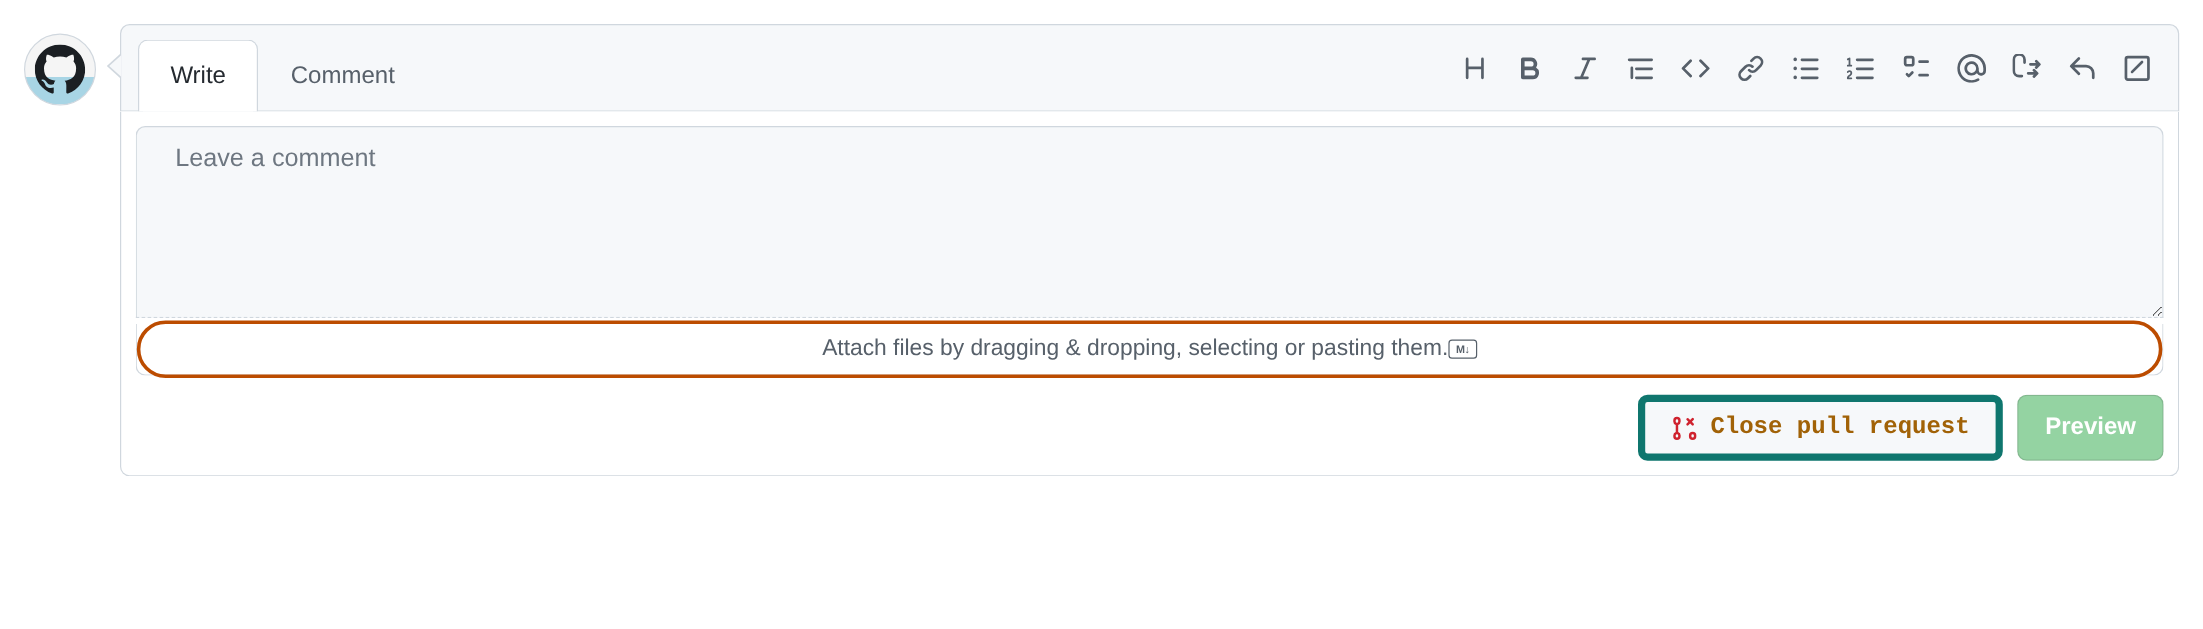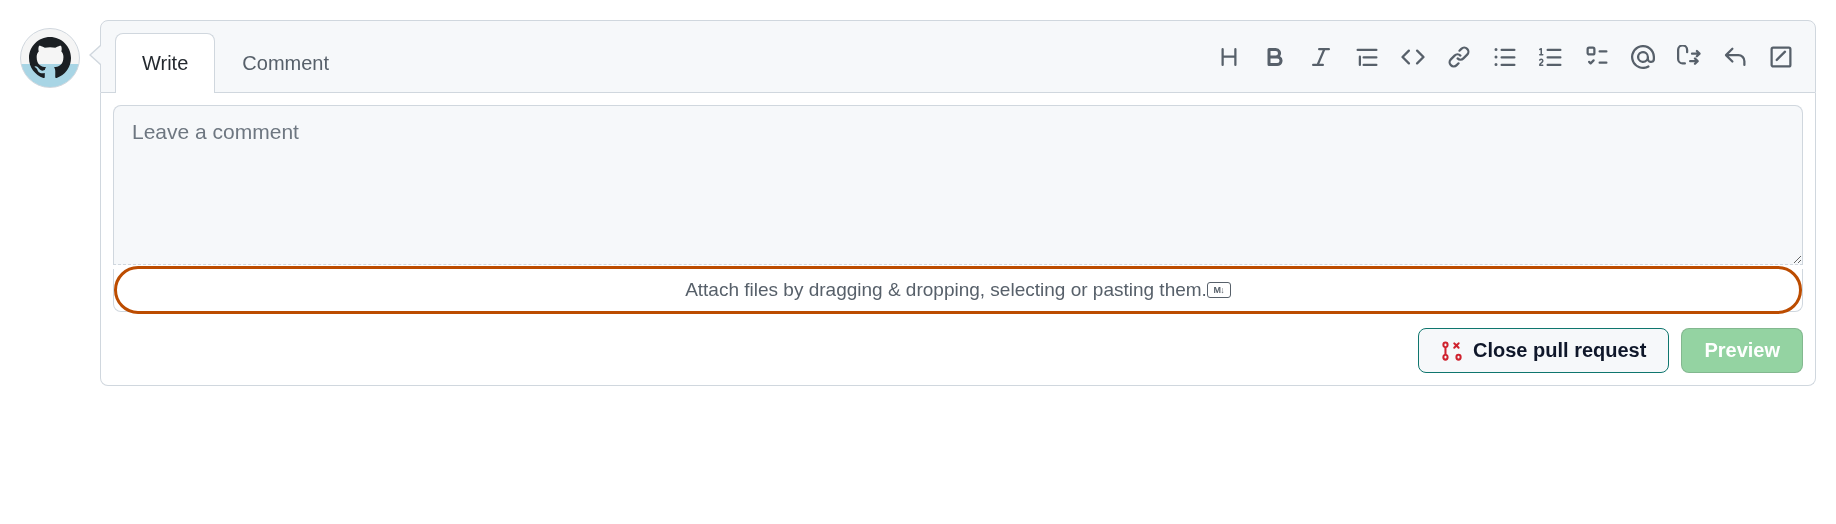--- a/index.html
+++ b/index.html
@@ -114,21 +114,21 @@
       position: relative;
     }
     .comment-textarea {
       width: 100%;
       min-height: 160px;
       border: 1px solid #d0d7de;
       border-top-left-radius: 8px;
       border-top-right-radius: 8px;
       border-bottom: 1px dashed #d0d7de;
       background: #f6f8fa;
-      padding: 14px 18px;
+      padding: 14px 32px;
       font-size: 21px;
       font-family: inherit;
       resize: vertical;
       color: #24292f;
       outline: none;
     }
     .comment-textarea::placeholder { color: #6e7781; }
     .attach-bar {
       border: 1px solid #d0d7de;
       border-top: none;
@@ -174,22 +174,23 @@
       font-size: 20px;
       font-weight: 600;
       border-radius: 8px;
       cursor: pointer;
       display: flex;
       align-items: center;
       gap: 10px;
     }
     .btn-default {
       background: #f6f8fa;
-      border: 1px solid #0f766e;
-      color: #0f172a;
+      border: 6px solid #0f766e;
+      color: #a16207;
+      font-family: Liberation Mono, monospace;
     }
     .btn-primary {
       background: #94d3a2;
       border: 1px solid rgba(31,35,40,0.15);
       color: #ffffff;
     }
     .pr-icon { width: 22px; height: 22px; }
   </style>
 </head>
 <body>

